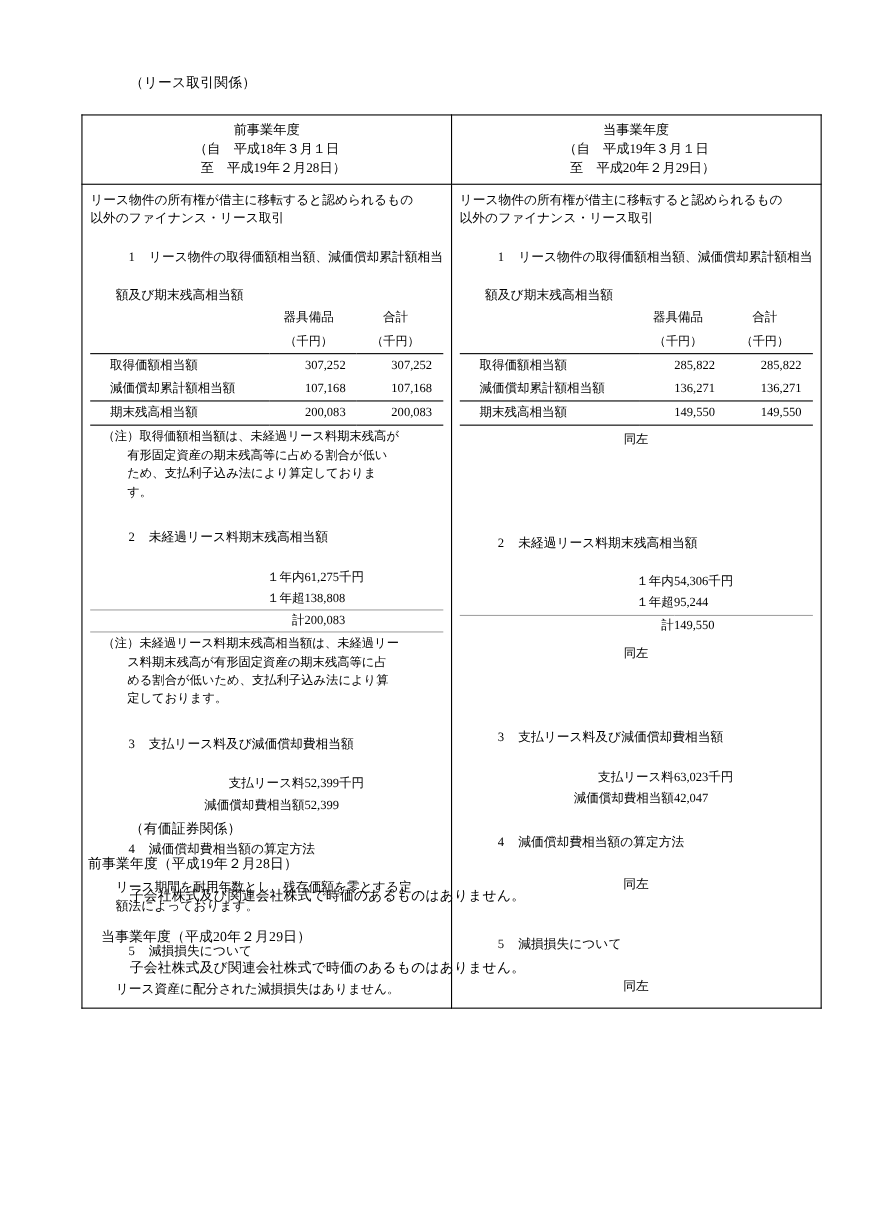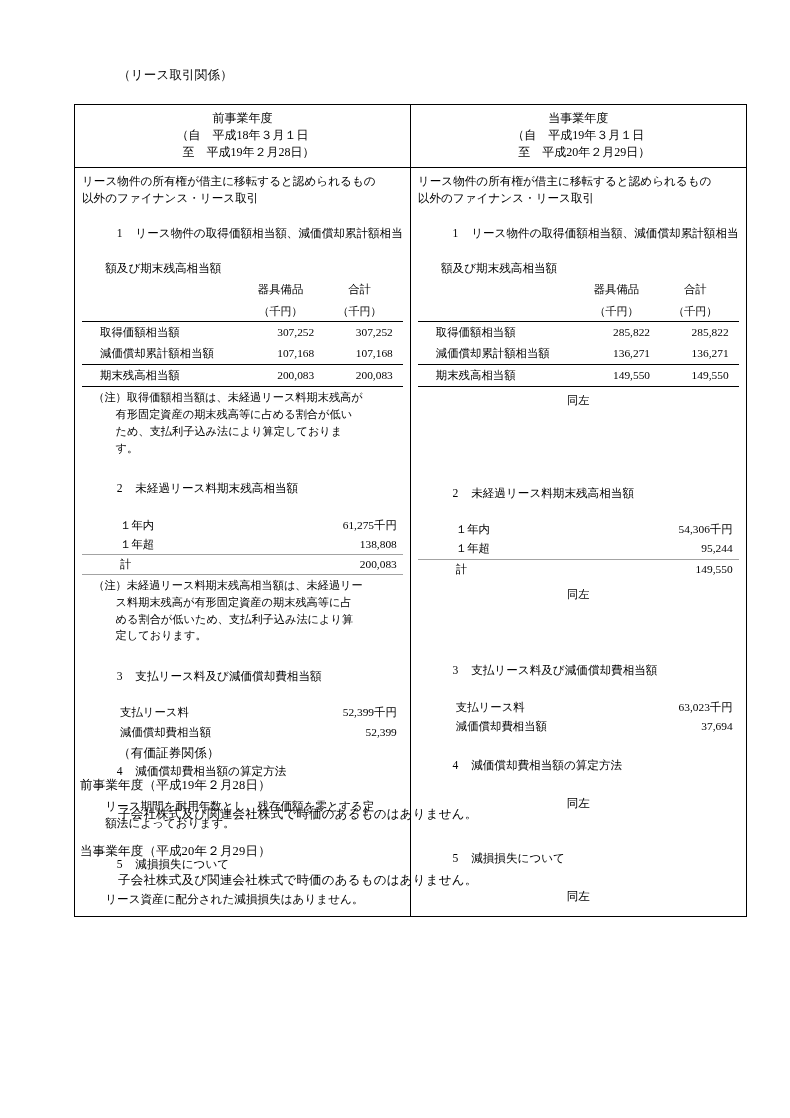--- a/index.html
+++ b/index.html
@@ -97,39 +97,39 @@
   .hdr-unit { font-size: 11px; }
 
   
   .ltab {
     border-collapse: collapse;
     font-size: 11.4px;
     width: 100%;
     margin-top: 1px;
   }
   .ltab td { border: none; padding: 1px 0; white-space: nowrap; }
-  .ltab td.l { padding-left: 38px; }
-  .ltab td.r { text-align: right; padding-right: 6px; width: 120px; }
+  .ltab td.l { padding-left: 38px; text-align: right; }
+  .ltab td.r { padding-right: 6px; width: 120px; }
   .ltab tr.underline td { border-bottom: 1px solid #a3a3a3; }
 
   .center-sub {
     text-align: center;
     padding: 3px 0 2px 0;
   }
 
   .note {
     font-size: 11.2px;
     line-height: 1.5;
   }
 
   
   #sec-yuka { left: 118px; top: 745px; font-family: Liberation Serif, serif; }
   #prev-year-line { left: 80px; top: 777px; }
   #prev-year-text { left: 118px; top: 806px; }
-  #cur-year-line { left: 80px; top: 843px; }
+  #cur-year-line { left: 92px; top: 843px; }
   #cur-year-text { left: 118px; top: 872px; }
 
   .body-line {
     position: absolute;
     font-size: 12.5px;
     letter-spacing: 0.2px;
     white-space: pre;
   }
 
   #page-number {
@@ -344,21 +344,21 @@
             <span class="num-head">3</span><span>支払リース料及び減価償却費相当額</span>
           </div>
           <table class="ltab">
             <tbody>
                   <tr>
               <td class="l">支払リース料</td>
               <td class="r">63,023千円</td>
             </tr>
             <tr>
               <td class="l">減価償却費相当額</td>
-              <td class="r">37,694</td>
+              <td class="r">42,047</td>
             </tr>
           </tbody>
               </table>
 
           <div class="ln" style="margin-top:4px;">
             <span class="num-head">4</span><span>減価償却費相当額の算定方法</span>
           </div>
           <div class="ln center-sub">同左</div>
           <div style="height:18px;"></div>
 

